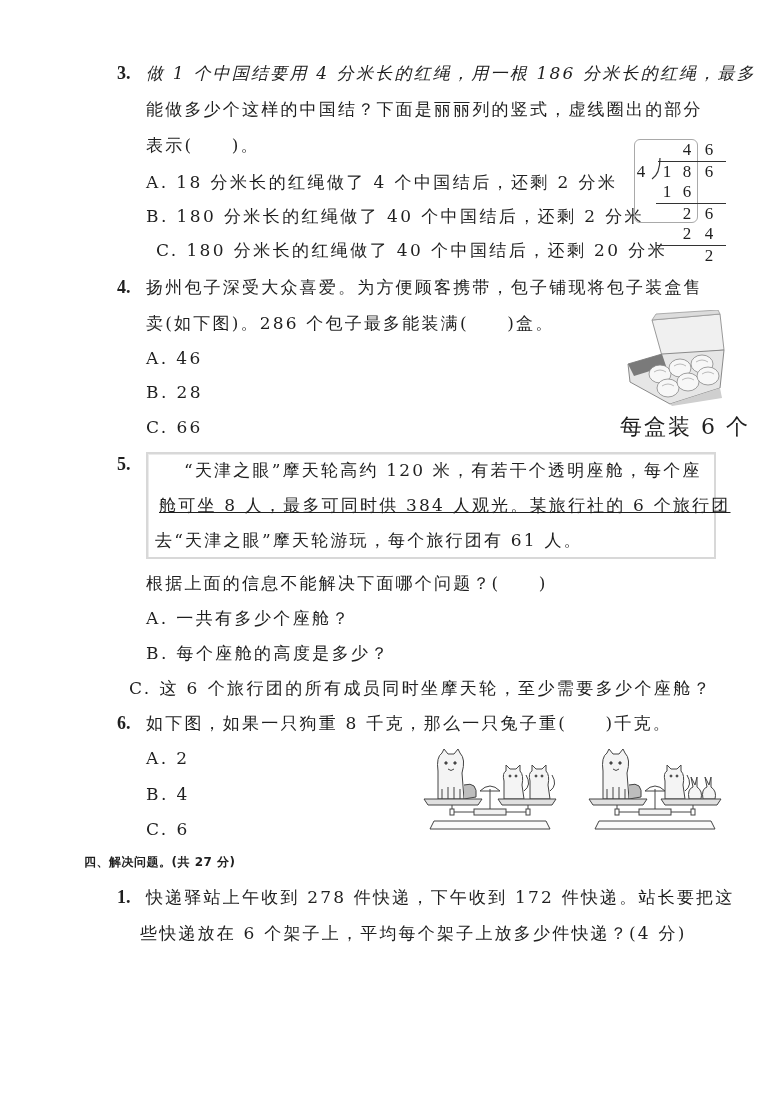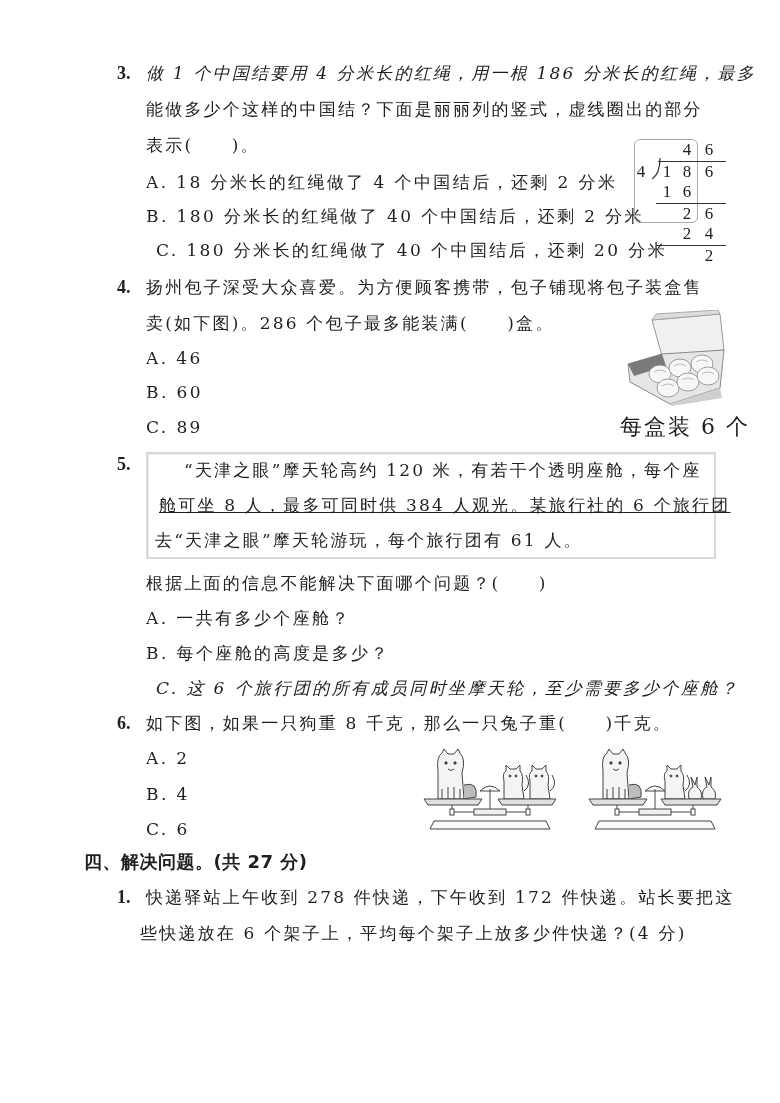--- a/index.html
+++ b/index.html
@@ -12,21 +12,21 @@
     position: absolute; font-size: 17px; line-height: 24px; white-space: nowrap;
     letter-spacing: 2.2px;
   }
   .qnum {
     position: absolute; font-family: "Liberation Serif", "DejaVu Serif", serif;
     font-weight: bold; font-size: 18px; line-height: 24px;
   }
   .opt { letter-spacing: 2.4px; }
   .heading {
     position: absolute; font-family: "DejaVu Sans", "Liberation Sans", sans-serif;
-    font-size: 18px; font-weight: bold; line-height: 24px; letter-spacing: 0.5px;
+    font-size: 12px; font-weight: bold; line-height: 24px; letter-spacing: 0.5px;
   }
   .infobox {
     position: absolute; left: 146px; top: 452px; width: 566px; height: 103px;
     border: 2px solid #d8d8d8; box-shadow: 1px 1px 0 #ebebeb inset;
   }
   
   .division { position: absolute; left: 628px; top: 136px; width: 100px; height: 130px;
     font-family: "Liberation Serif", "DejaVu Serif", serif; font-size: 17px; }
   .division .d { position: absolute; width: 14px; text-align: center; line-height: 18px; }
   .division .hr { position: absolute; height: 1px; background: #333; }
@@ -78,22 +78,22 @@
 
     <span class="d" style="left:74px; top:111px;">2</span>
   </div>
 </div>
 
 <div>
   <span class="qnum" style="left:117px; top:275px;">4.</span>
   <div class="line" style="left:146px; top:275px;">扬州包子深受大众喜爱。为方便顾客携带，包子铺现将包子装盒售</div>
   <div class="line" style="left:146px; top:311px;">卖(如下图)。286 个包子最多能装满(　　)盒。</div>
   <div class="line opt" style="left:146px; top:346px;">A. 46</div>
-  <div class="line opt" style="left:146px; top:380px;">B. 60</div>
-  <div class="line opt" style="left:146px; top:415px;">C. 89</div>
+  <div class="line opt" style="left:146px; top:380px;">B. 28</div>
+  <div class="line opt" style="left:146px; top:415px;">C. 66</div>
 
   <svg class="pic" style="left:622px; top:310px;" width="104" height="96" viewBox="0 0 104 96">
 
     <polygon points="30,10 98,4 102,40 40,46" fill="#f0f0f0" stroke="#9a9a9a" stroke-width="1"></polygon>
     <polygon points="30,10 34,4 96,0 98,4" fill="#dcdcdc" stroke="#9a9a9a" stroke-width="0.8"></polygon>
 
     <polygon points="6,54 40,44 102,40 98,78 48,94 8,72" fill="#e6e6e6" stroke="#8a8a8a" stroke-width="1"></polygon>
     <polygon points="6,54 40,44 44,56 12,66" fill="#7a7a7a"></polygon>
     <polygon points="48,94 98,78 100,88 50,96" fill="#cfcfcf"></polygon>
 
@@ -110,21 +110,21 @@
 
 <div>
   <span class="qnum" style="left:117px; top:452px;">5.</span>
   <div class="infobox"></div>
   <div class="line" style="left:184px; top:458px;">“天津之眼”摩天轮高约 120 米，有若干个透明座舱，每个座</div>
   <div class="line" style="left:159px; top:493px;text-decoration:underline;">舱可坐 8 人，最多可同时供 384 人观光。某旅行社的 6 个旅行团</div>
   <div class="line" style="left:155px; top:528px;">去“天津之眼”摩天轮游玩，每个旅行团有 61 人。</div>
   <div class="line" style="left:146px; top:571px;">根据上面的信息不能解决下面哪个问题？(　　)</div>
   <div class="line opt" style="left:146px; top:606px;">A. 一共有多少个座舱？</div>
   <div class="line opt" style="left:146px; top:641px;">B. 每个座舱的高度是多少？</div>
-  <div class="line opt" style="left:156px; top:676px;font-style:italic;">C. 这 6 个旅行团的所有成员同时坐摩天轮，至少需要多少个座舱？</div>
+  <div class="line opt" style="left:129px; top:676px;">C. 这 6 个旅行团的所有成员同时坐摩天轮，至少需要多少个座舱？</div>
 </div>
 
 <div>
   <span class="qnum" style="left:117px; top:711px;">6.</span>
   <div class="line" style="left:146px; top:711px;">如下图，如果一只狗重 8 千克，那么一只兔子重(　　)千克。</div>
   <div class="line opt" style="left:146px; top:746px;">A. 2</div>
   <div class="line opt" style="left:146px; top:782px;">B. 4</div>
   <div class="line opt" style="left:146px; top:817px;">C. 6</div>
 
   <svg class="pic" style="left:420px; top:745px;" width="140" height="88" viewBox="0 0 140 88">

